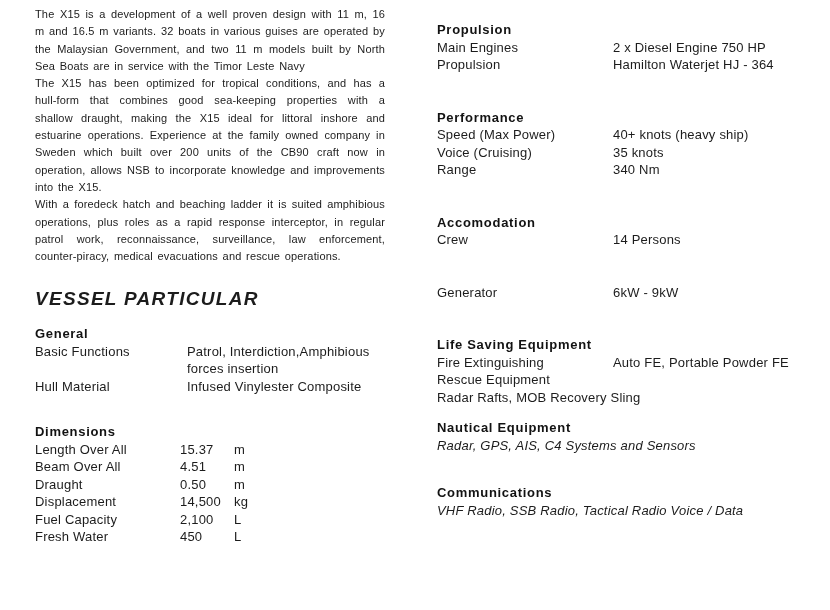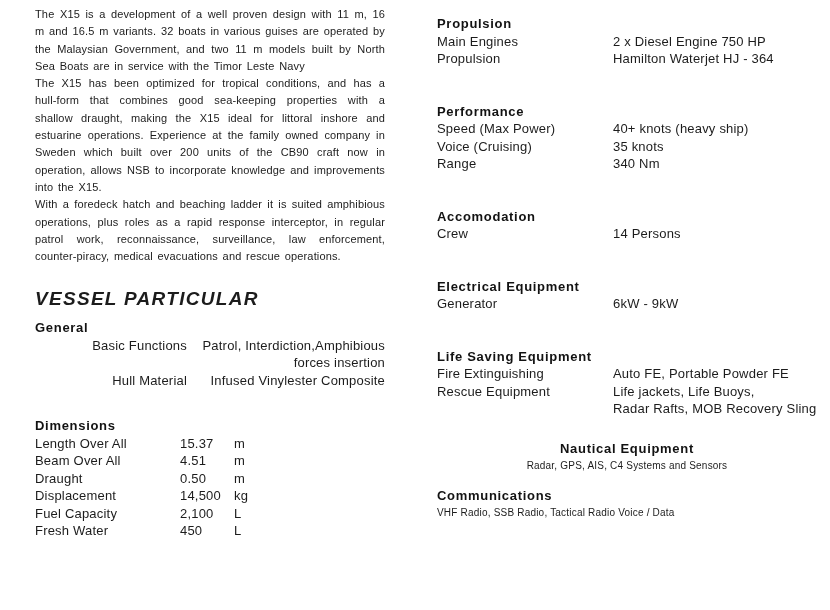--- a/index.html
+++ b/index.html
@@ -42,51 +42,52 @@
     font-weight: bold;
     font-style: italic;
     letter-spacing: 1.3px;
     white-space: nowrap;
     transform: scaleY(0.92);
     transform-origin: left top;
   }
   .sec {
     margin-top: 35px;
   }
-  .sec.first { margin-top: 9px; }
-  .sec.gap-sm { margin-top: 22px; text-align: center; }
-  .sec.gap-xs { margin-top: 12px; }
-  .sec.gap-left-general { margin-top: 8px; }
+  .sec.first { margin-top: 15px; }
+  .sec.gap-sm { margin-top: 13px; }
+  .sec.gap-xs { margin-top: 30px; }
+  .sec.gap-left-general { margin-top: 14px; }
   .sec.gap-left-dim { margin-top: 28px; }
   .sec-title {
     margin: 0;
     font-size: 13px;
     font-weight: bold;
     letter-spacing: 0.7px;
     line-height: 17.5px;
     color: #121212;
   }
   .tbl {
     display: grid;
     font-size: 13px;
     line-height: 17.5px;
     letter-spacing: 0.2px;
   }
-  .tbl-general { grid-template-columns: 152px 1fr; text-align: right; }
+  .tbl-general { grid-template-columns: 152px 1fr; }
   .tbl-dim     { grid-template-columns: 145px 48px 1fr; }
   .tbl-right   { grid-template-columns: 176px 1fr; }
   .cell { white-space: nowrap; }
   .cell.num { text-align: left; }
   .cell.unit { padding-left: 6px; }
   .free-line {
     margin: 0;
-    font-size: 10px;
+    font-size: 13px;
     line-height: 17.5px;
     letter-spacing: 0.2px;
     white-space: nowrap;
+    font-style: italic;
   }
 </style>
 </head>
 <body>
 
 <div class="col-left">
 
   <div class="intro">
     <p>The X15 is a development of a well proven design with 11 m, 16 m and 16.5 m variants. 32 boats in various guises are operated by the Malaysian Government, and two 11 m models built by North Sea Boats are in service with the Timor Leste Navy</p>
     <p>The X15 has been optimized for tropical conditions, and has a hull-form that combines good sea-keeping properties with a shallow draught, making the X15 ideal for littoral inshore and estuarine operations. Experience at the family owned company in Sweden which built over 200 units of the CB90 craft now in operation, allows NSB to incorporate knowledge and improvements into the X15.</p>
@@ -160,34 +161,32 @@
   <div class="sec">
     <h2 class="sec-title">Accomodation</h2>
     <div class="tbl tbl-right">
       <div class="cell label">Crew</div>
       <div class="cell">14 Persons</div>
     </div>
   </div>
 
 
   <div class="sec">
-    <h2 class="sec-title">Electrical Equipment</h2>
     <div class="tbl tbl-right">
       <div class="cell label">Generator</div>
       <div class="cell">6kW - 9kW</div>
     </div>
   </div>
 
   <div class="sec">
     <h2 class="sec-title">Life Saving Equipment</h2>
     <div class="tbl tbl-right">
       <div class="cell label">Fire Extinguishing</div>
       <div class="cell">Auto FE, Portable Powder FE</div>
       <div class="cell label">Rescue Equipment</div>
-      <div class="cell">Life jackets, Life Buoys,</div>
       <div class="cell"></div>
       <div class="cell">Radar Rafts, MOB Recovery Sling</div>
     </div>
   </div>
 
   <div class="sec gap-sm">
     <h2 class="sec-title">Nautical Equipment</h2>
     <p class="free-line">Radar, GPS, AIS, C4 Systems and Sensors</p>
   </div>
 

